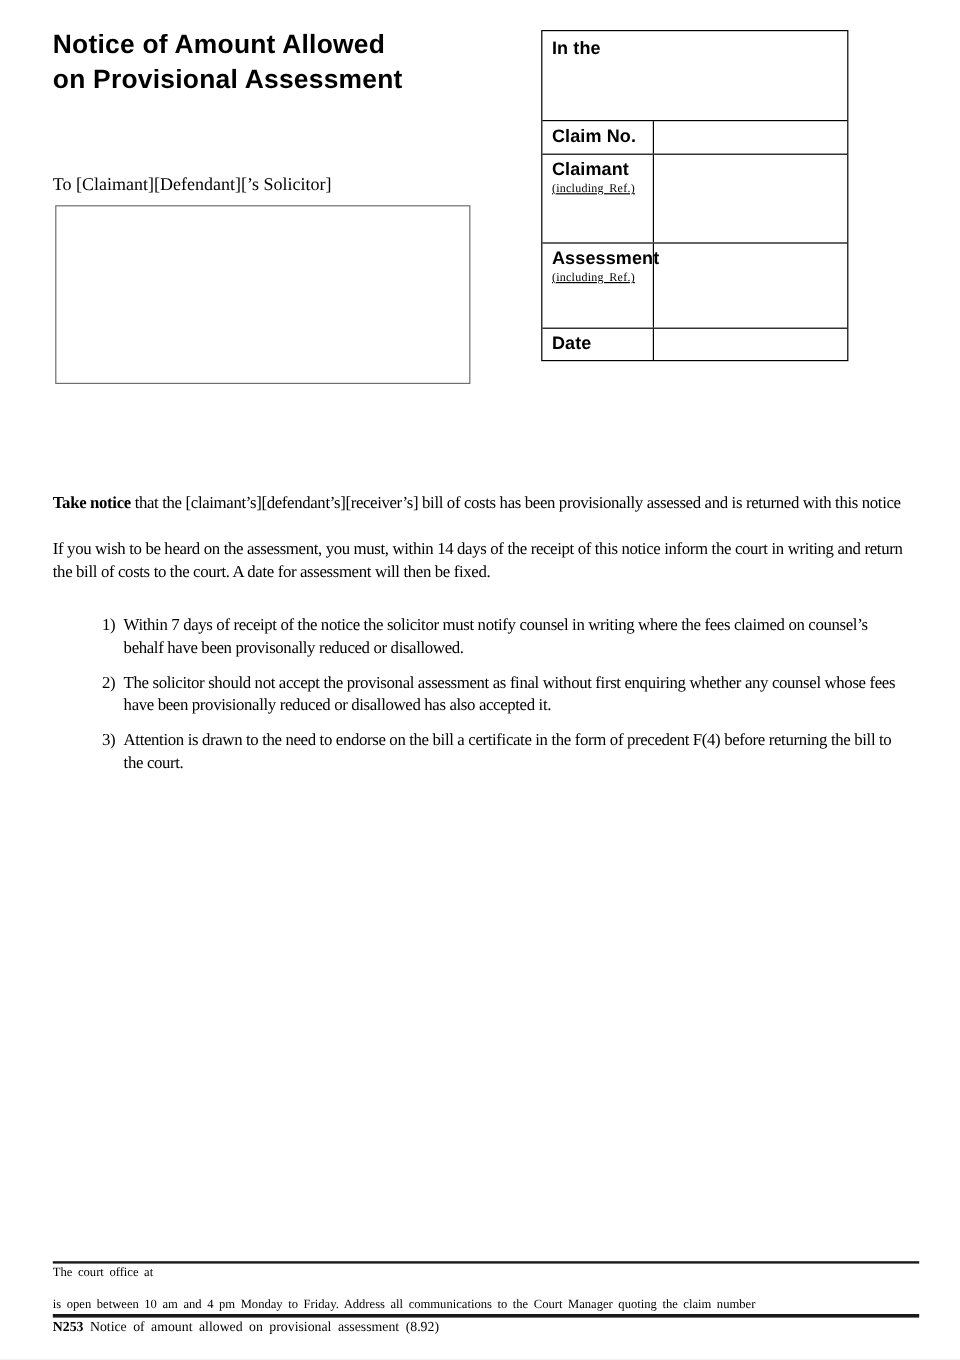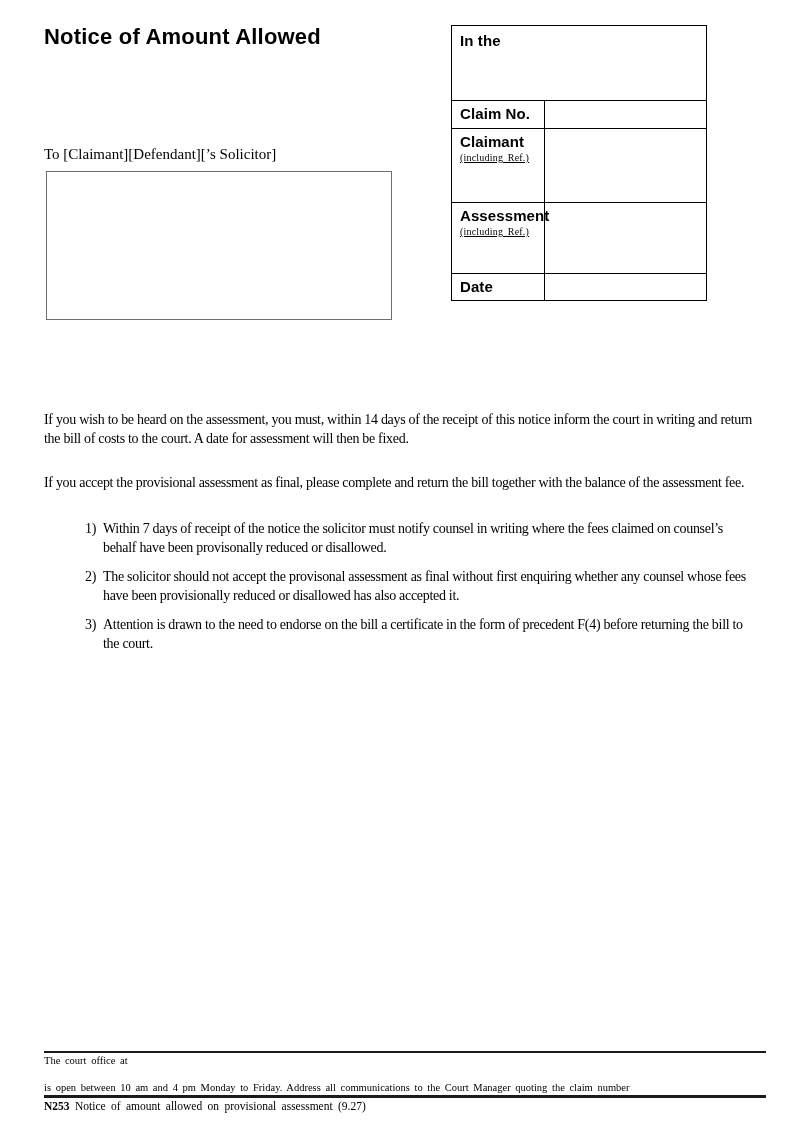--- a/index.html
+++ b/index.html
@@ -77,20 +77,21 @@
   .f-rule2 { position:absolute; left:44px; top:1095px; width:722px; height:2.5px; background:#1a1a1a; }
   .f-code  { position:absolute; left:44px; top:1100px; font-size:11.5px; word-spacing:2.5px; }
 </style>
 </head>
 <body>
 
 <div class="page">
 
   <div class="title">
     <span>Notice of Amount Allowed</span>
+    <span>on Provisional Assessment</span>
   </div>
 
   <div class="case-table">
     <div class="ct-row first h-inthe">
       <div class="ct-cell-full">
         <span class="ct-label">In the</span>
         <span></span>
       </div>
     </div>
     <div class="ct-row h-claim">
@@ -118,22 +119,22 @@
         <span class="ct-label">Date</span>
       </div>
       <div class="ct-value-cell"></div>
     </div>
   </div>
 
   <div class="to-label">To [Claimant][Defendant][’s Solicitor]</div>
   <div class="address-box"></div>
 
   <div class="body">
+    <p class="p1"><span class="b">Take notice</span><span> that the [claimant’s][defendant’s][receiver’s] bill of costs has been provisionally assessed and is returned with this notice</span></p>
     <p class="p2">If you wish to be heard on the assessment, you must, within 14 days of the receipt of this notice inform the court in writing and return the bill of costs to the court.  A date for assessment will then be fixed.</p>
-    <p class="p3">If you accept the provisional assessment as final, please complete and return the bill together with the balance of the assessment fee.</p>
     <div class="olist">
       <div class="oitem">
         <span class="onum">1)</span>
         <span class="otext">Within 7 days of receipt of the notice the solicitor must notify counsel in writing where the fees claimed on counsel’s behalf have been provisonally reduced or disallowed.</span>
       </div>
       <div class="oitem">
         <span class="onum">2)</span>
         <span class="otext">The solicitor should not accept the provisonal assessment as final without first enquiring whether any counsel whose fees have been provisionally reduced or disallowed has also accepted it.</span>
       </div>
       <div class="oitem">
@@ -141,15 +142,15 @@
         <span class="otext">Attention is drawn to the need to endorse on the bill a certificate in the form of precedent F(4) before returning the bill to the court.</span>
       </div>
     </div>
   </div>
 
   <div class="f-rule1"></div>
   <div class="f-court">The court office at</div>
   <div class="f-fill"></div>
   <div class="f-hours">is open between 10 am and 4 pm Monday to Friday.  Address all communications to the Court Manager quoting the claim number</div>
   <div class="f-rule2"></div>
-  <div class="f-code"><span class="b">N253</span><span> Notice of amount allowed on provisional assessment (9.27)</span></div>
+  <div class="f-code"><span class="b">N253</span><span> Notice of amount allowed on provisional assessment (8.92)</span></div>
 
 </div>
 
 </body></html>

